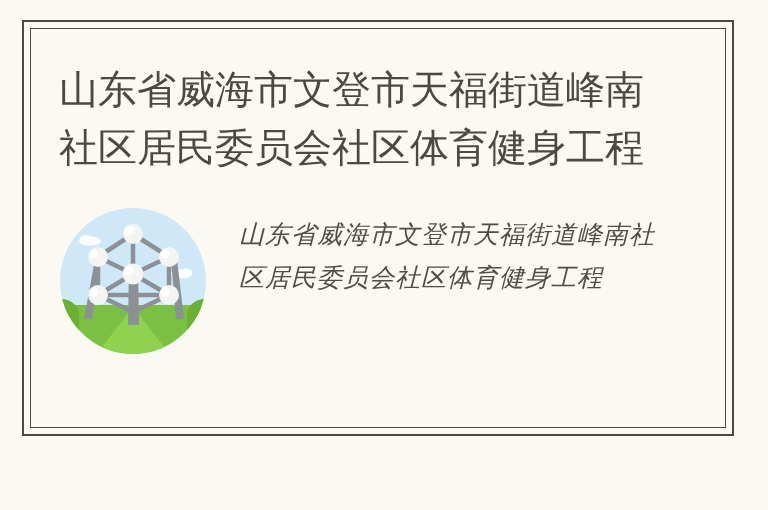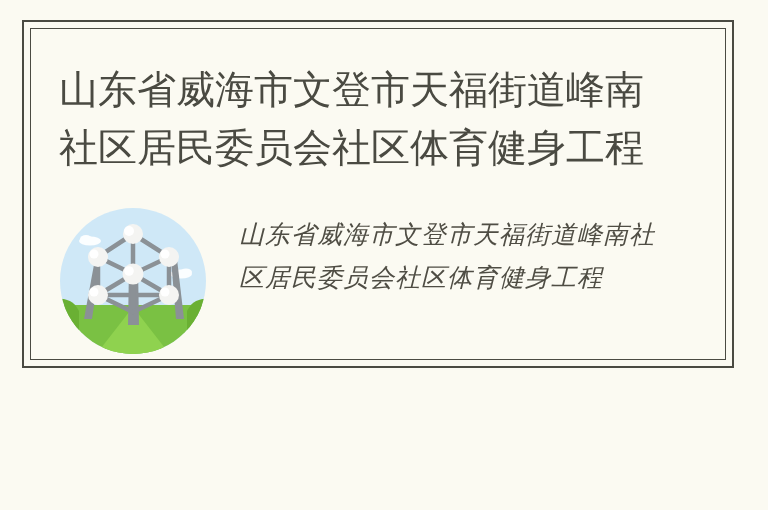--- a/index.html
+++ b/index.html
@@ -12,21 +12,21 @@
     background: #fbfaf2;
     font-family: "Liberation Sans", "DejaVu Sans", sans-serif;
     overflow: hidden;
   }
 
   .card {
     position: absolute;
     left: 22px;
     top: 20px;
     width: 712px;
-    height: 348px;
+    height: 416px;
     box-sizing: border-box;
     border: 2px solid #4a4a42;
     background: #fbfaf2;
   }
 
   .card-inner {
     position: absolute;
     left: 6px;
     top: 6px;
     right: 6px;

